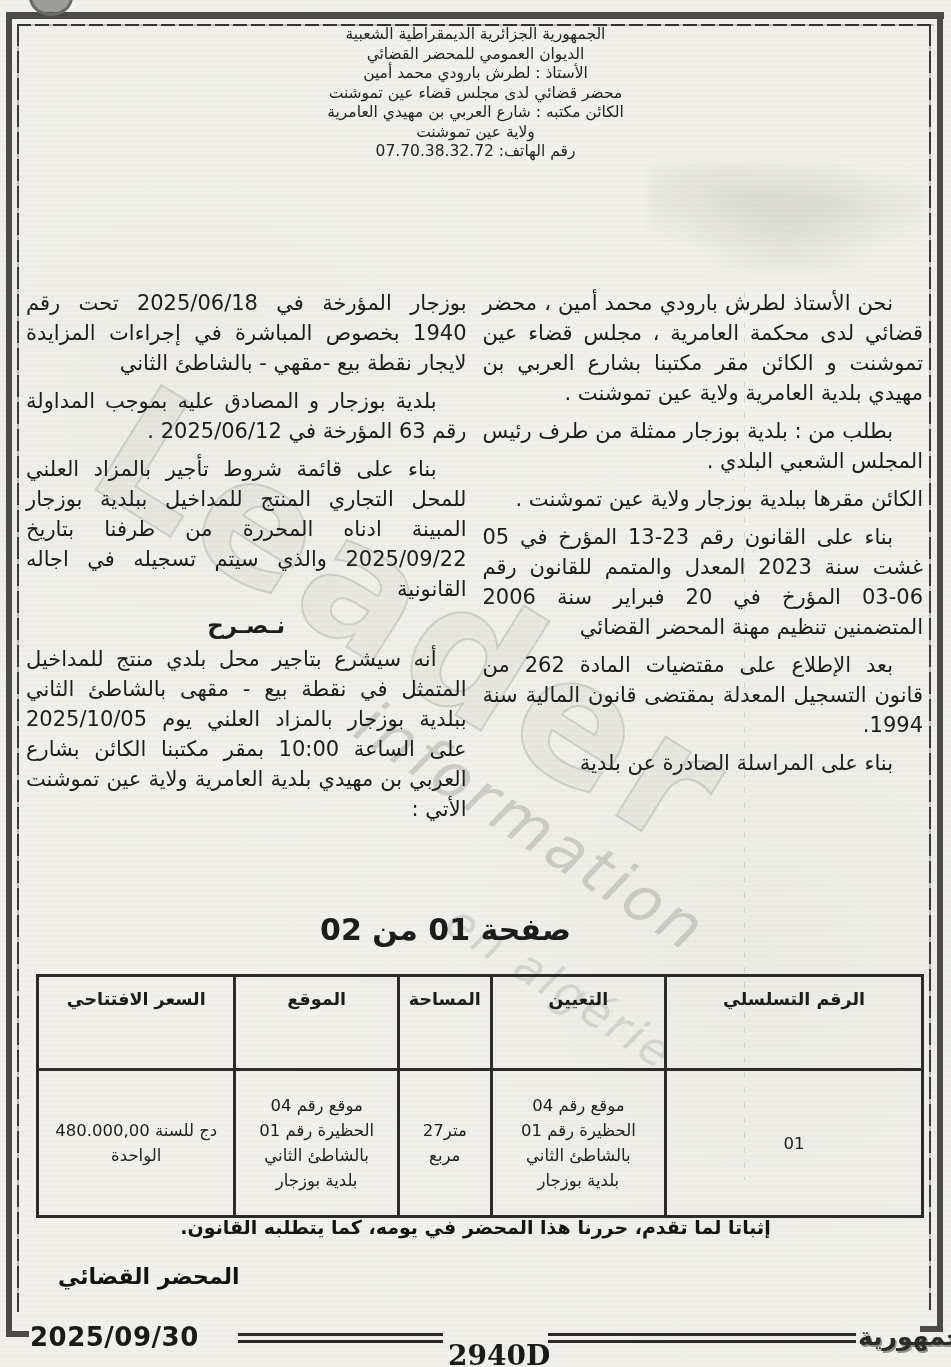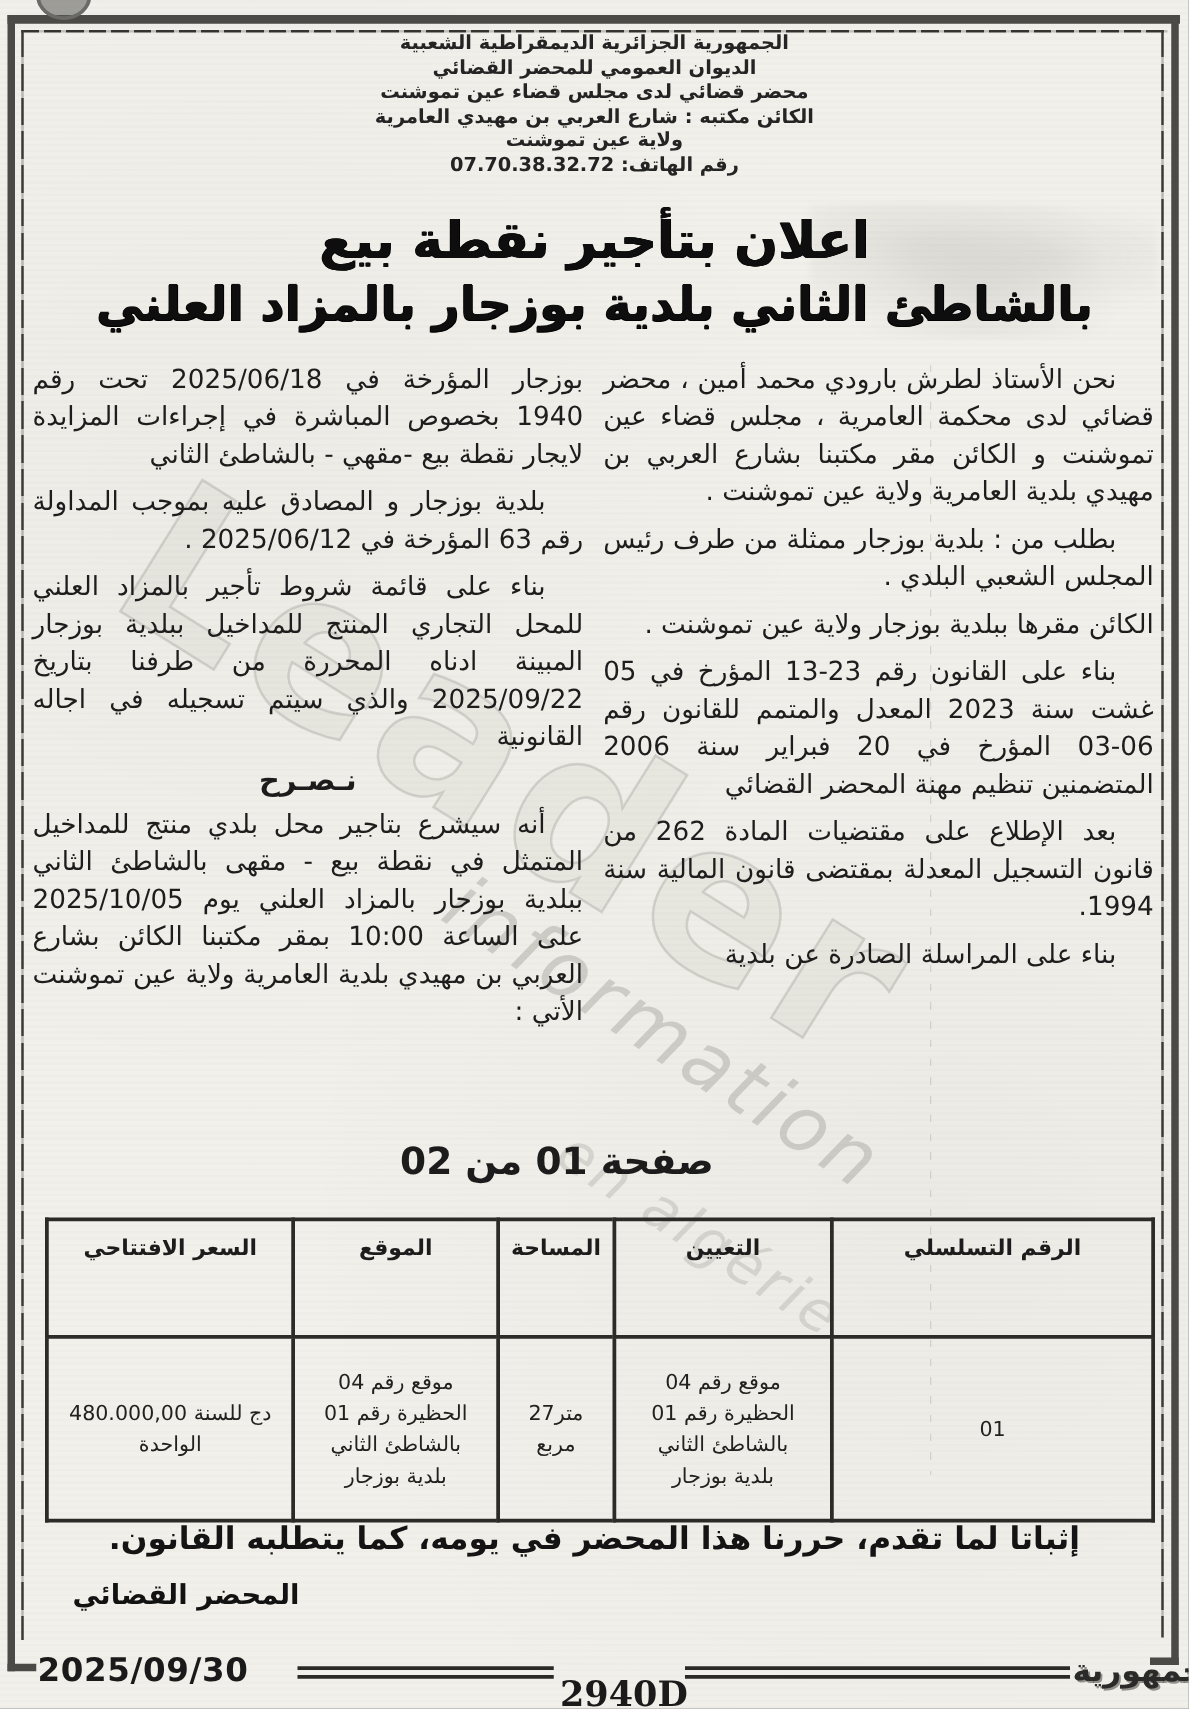--- a/index.html
+++ b/index.html
@@ -13,21 +13,21 @@
     font-family:"DejaVu Sans",sans-serif;color:#1c1c1c;
   }
   
   .fr{position:absolute;background:#4b4a46;}
   .fr-thin{position:absolute;background:repeating-linear-gradient(90deg,#34332f 0 14px,rgba(52,51,47,.25) 14px 18px);}
   .fr-thin-v{position:absolute;background:repeating-linear-gradient(180deg,#3a3935 0 22px,rgba(58,57,53,.3) 22px 27px);}
   .stamp-arc{position:absolute;left:29px;top:-22px;width:38px;height:32px;border:3px solid #6a6a66;border-radius:50%;
     background:linear-gradient(180deg,transparent 55%,rgba(90,90,86,.55) 56%);}
   
   .office-header{position:absolute;top:25px;left:0;right:0;text-align:center;direction:rtl;
-    font-weight:bold;font-size:15.5px;line-height:19.5px;color:#242424;}
+    font-weight:normal;font-size:15.5px;line-height:19.5px;color:#242424;}
   
   .title{position:absolute;top:166px;left:0;right:0;text-align:center;direction:rtl;color:#0e0e0e;font-weight:bold;}
   .title .t1{font-size:41px;line-height:52px;text-shadow:.6px .6px 0 #000,-.4px .4px 0 #000;}
   .title .t2{font-size:38px;line-height:50px;text-shadow:.6px .6px 0 #000,-.4px .4px 0 #000;}
   
   .columns{position:absolute;top:288px;left:26px;right:28px;height:618px;direction:rtl;display:flex;gap:16px;}
   .col{flex:1;}
   .col p{margin:0 0 8px;text-align:justify;font-size:21px;line-height:30px;color:#1d1d1d;}
   .col p.ind{text-indent:30px;}
   .declare{margin:4px 0 6px;text-align:center;font-weight:bold;font-size:23px;letter-spacing:1px;}
@@ -36,21 +36,21 @@
     font-weight:bold;font-size:30px;}
   
   table.auction{position:absolute;top:974px;right:27px;width:888px;border-collapse:collapse;direction:rtl;
     background:transparent;}
   table.auction th,table.auction td{border:3px solid #2c2b28;}
   table.auction th{height:78px;vertical-align:top;padding-top:12px;font-size:17.5px;font-weight:bold;}
   table.auction td{height:142px;vertical-align:middle;text-align:center;font-size:16.5px;line-height:25px;
     white-space:pre-line;font-weight:normal;color:#21211f;}
   
   .closing{position:absolute;top:1216px;left:0;right:0;text-align:center;direction:rtl;
-    font-weight:bold;font-size:25px;color:#141414;}
+    font-weight:bold;font-size:19px;color:#141414;}
   .signature{position:absolute;top:1264px;left:58px;direction:rtl;font-weight:bold;font-size:22px;color:#121212;}
   
   .footer-date{position:absolute;left:30px;top:1322px;font-weight:bold;font-size:26px;letter-spacing:.5px;color:#1a1a1a;}
   .rule{position:absolute;top:1333px;height:4px;border-top:3px solid #2b2a27;border-bottom:3px solid #2b2a27;}
   .rule.left{left:238px;width:205px;}
   .rule.right{left:548px;width:308px;}
   .footer-ref{position:absolute;left:448px;top:1320px;font-family:"DejaVu Serif",serif;font-weight:bold;font-size:28px;color:#1a1a1a;margin-top:19px;}
   .news-logo{position:absolute;left:858px;top:1322px;direction:rtl;font-weight:bold;font-size:25px;color:#2a2a28;
     text-shadow:1.5px 1.5px 0 rgba(70,70,66,.55);}
   
@@ -84,30 +84,27 @@
   <div class="fr-thin-v" style="left:17px;top:24px;width:2px;height:1288px;"></div>
   <div class="fr-thin-v" style="left:929px;top:24px;width:2px;height:1286px;"></div>
   <div class="fr" style="left:937px;top:12px;width:6px;height:1320px;"></div>
   <div class="fr" style="left:6px;top:1331px;width:23px;height:6px;"></div>
   <div class="fr" style="left:920px;top:1326px;width:23px;height:6px;"></div>
   <div class="stamp-arc"></div>
 
   <div class="office-header">
     <div>الجمهورية الجزائرية الديمقراطية الشعبية</div>
     <div>الديوان العمومي للمحضر القضائي</div>
+    <div>الأستاذ : لطرش بارودي محمد أمين</div>
     <div>محضر قضائي لدى مجلس قضاء عين تموشنت</div>
     <div>الكائن مكتبه : شارع العربي بن مهيدي العامرية</div>
     <div>ولاية عين تموشنت</div>
     <div>رقم الهاتف: 07.70.38.32.72</div>
   </div>
 
-  <div class="title">
-    <div class="t1">اعلان بتأجير نقطة بيع</div>
-    <div class="t2">بالشاطئ الثاني بلدية بوزجار بالمزاد العلني</div>
-  </div>
 
   <div class="columns">
     <div class="col">
       <p class="ind">نحن الأستاذ لطرش بارودي محمد أمين ، محضر قضائي لدى محكمة العامرية ، مجلس قضاء عين تموشنت و الكائن مقر مكتبنا بشارع العربي بن مهيدي بلدية العامرية ولاية عين تموشنت .</p>
       <p class="ind">بطلب من : بلدية بوزجار ممثلة من طرف رئيس المجلس الشعبي البلدي .</p>
       <p>الكائن مقرها ببلدية بوزجار ولاية عين تموشنت .</p>
       <p class="ind">بناء على القانون رقم 23-13 المؤرخ في 05 غشت سنة 2023 المعدل والمتمم للقانون رقم 06-03 المؤرخ في 20 فبراير سنة 2006 المتضمنين تنظيم مهنة المحضر القضائي</p>
       <p class="ind">بعد الإطلاع على مقتضيات المادة 262 من قانون التسجيل المعدلة بمقتضى قانون المالية سنة 1994.</p>
       <p class="ind">بناء على المراسلة الصادرة عن بلدية</p>
     </div>

